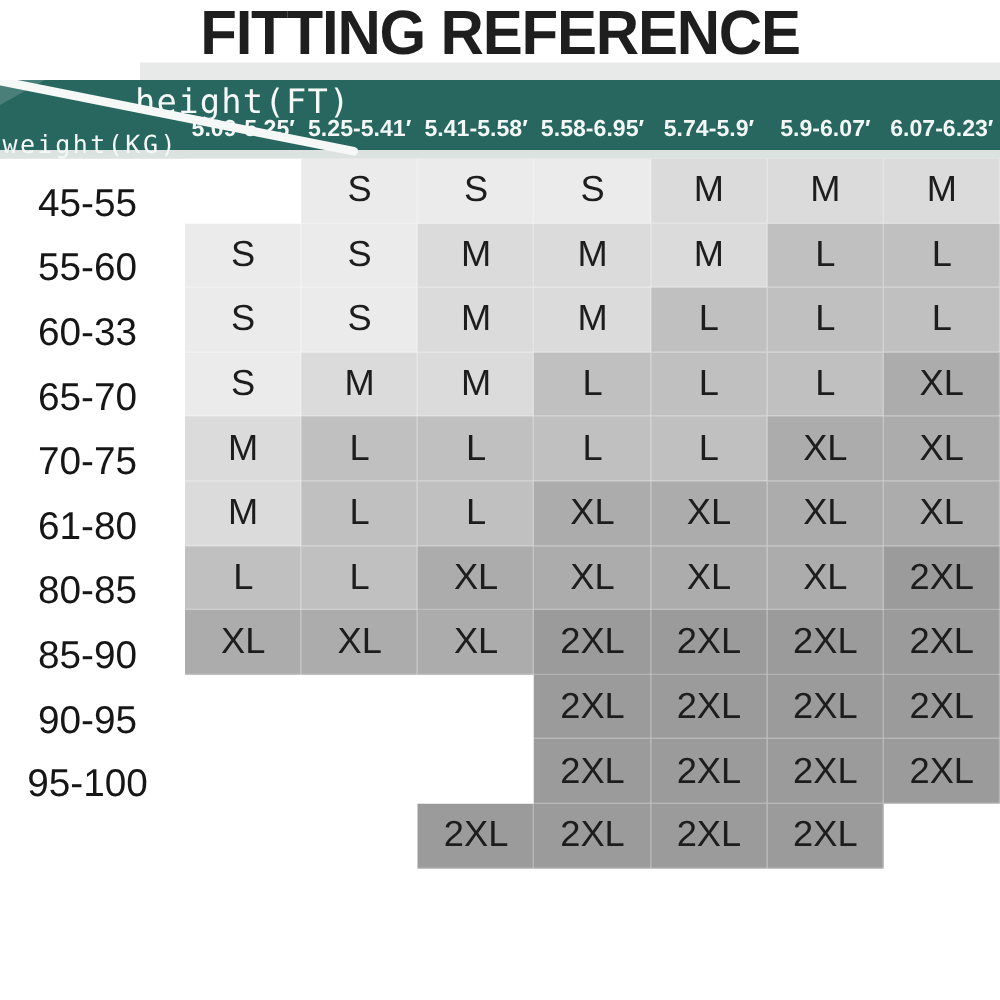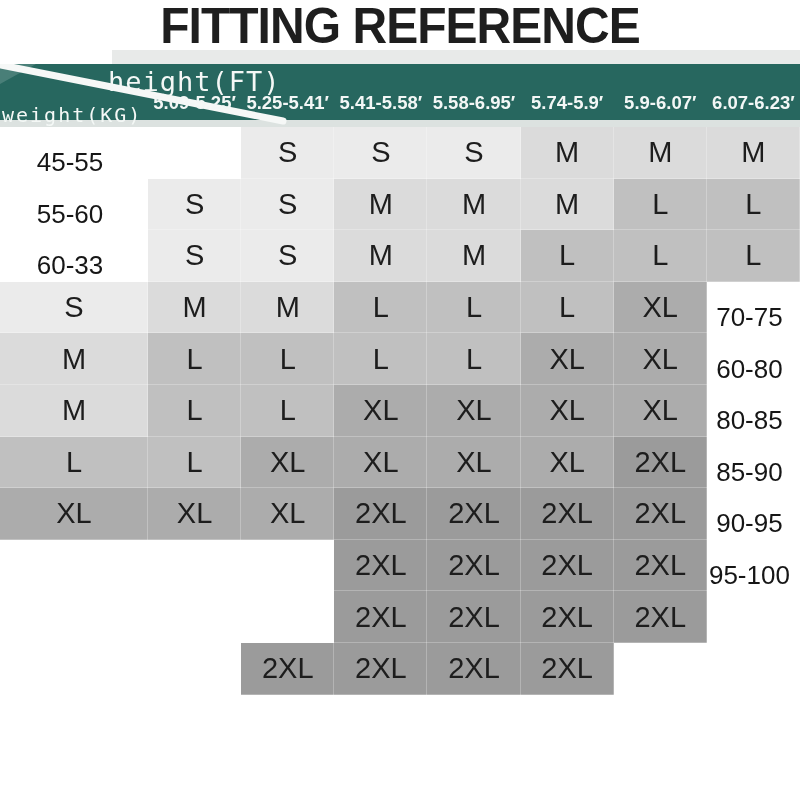--- a/index.html
+++ b/index.html
@@ -79,21 +79,21 @@
   .size-table {
     display: grid;
     grid-template-columns: 148px repeat(7, 1fr);
     grid-auto-rows: 51.6px;
     width: 800px;
   }
   .weight-label {
     display: flex;
     align-items: center;
     justify-content: center;
-    font-size: 26px;
+    font-size: 31px;
     color: #161616;
     background: #ffffff;
     padding-right: 8px;
     white-space: nowrap;
     margin-top: 20px;
   }
   .cell {
     display: flex;
     align-items: center;
     justify-content: center;
@@ -153,36 +153,37 @@
       <div class="cell shaded" style="background: rgb(192, 192, 192);">L</div>
       <div class="cell shaded" style="background: rgb(192, 192, 192);">L</div>
       <div class="weight-label">60-33</div>
       <div class="cell shaded" style="background: rgb(235, 235, 235);">S</div>
       <div class="cell shaded" style="background: rgb(235, 235, 235);">S</div>
       <div class="cell shaded" style="background: rgb(219, 219, 219);">M</div>
       <div class="cell shaded" style="background: rgb(219, 219, 219);">M</div>
       <div class="cell shaded" style="background: rgb(192, 192, 192);">L</div>
       <div class="cell shaded" style="background: rgb(192, 192, 192);">L</div>
       <div class="cell shaded" style="background: rgb(192, 192, 192);">L</div>
+      <div class="weight-label">65-70</div>
       <div class="cell shaded" style="background: rgb(235, 235, 235);">S</div>
       <div class="cell shaded" style="background: rgb(219, 219, 219);">M</div>
       <div class="cell shaded" style="background: rgb(219, 219, 219);">M</div>
       <div class="cell shaded" style="background: rgb(192, 192, 192);">L</div>
       <div class="cell shaded" style="background: rgb(192, 192, 192);">L</div>
       <div class="cell shaded" style="background: rgb(192, 192, 192);">L</div>
       <div class="cell shaded" style="background: rgb(172, 172, 172);">XL</div>
       <div class="weight-label">70-75</div>
       <div class="cell shaded" style="background: rgb(219, 219, 219);">M</div>
       <div class="cell shaded" style="background: rgb(192, 192, 192);">L</div>
       <div class="cell shaded" style="background: rgb(192, 192, 192);">L</div>
       <div class="cell shaded" style="background: rgb(192, 192, 192);">L</div>
       <div class="cell shaded" style="background: rgb(192, 192, 192);">L</div>
       <div class="cell shaded" style="background: rgb(172, 172, 172);">XL</div>
       <div class="cell shaded" style="background: rgb(172, 172, 172);">XL</div>
-      <div class="weight-label">60-80</div>
+      <div class="weight-label">61-80</div>
       <div class="cell shaded" style="background: rgb(219, 219, 219);">M</div>
       <div class="cell shaded" style="background: rgb(192, 192, 192);">L</div>
       <div class="cell shaded" style="background: rgb(192, 192, 192);">L</div>
       <div class="cell shaded" style="background: rgb(172, 172, 172);">XL</div>
       <div class="cell shaded" style="background: rgb(172, 172, 172);">XL</div>
       <div class="cell shaded" style="background: rgb(172, 172, 172);">XL</div>
       <div class="cell shaded" style="background: rgb(172, 172, 172);">XL</div>
       <div class="weight-label">80-85</div>
       <div class="cell shaded" style="background: rgb(192, 192, 192);">L</div>
       <div class="cell shaded" style="background: rgb(192, 192, 192);">L</div>

